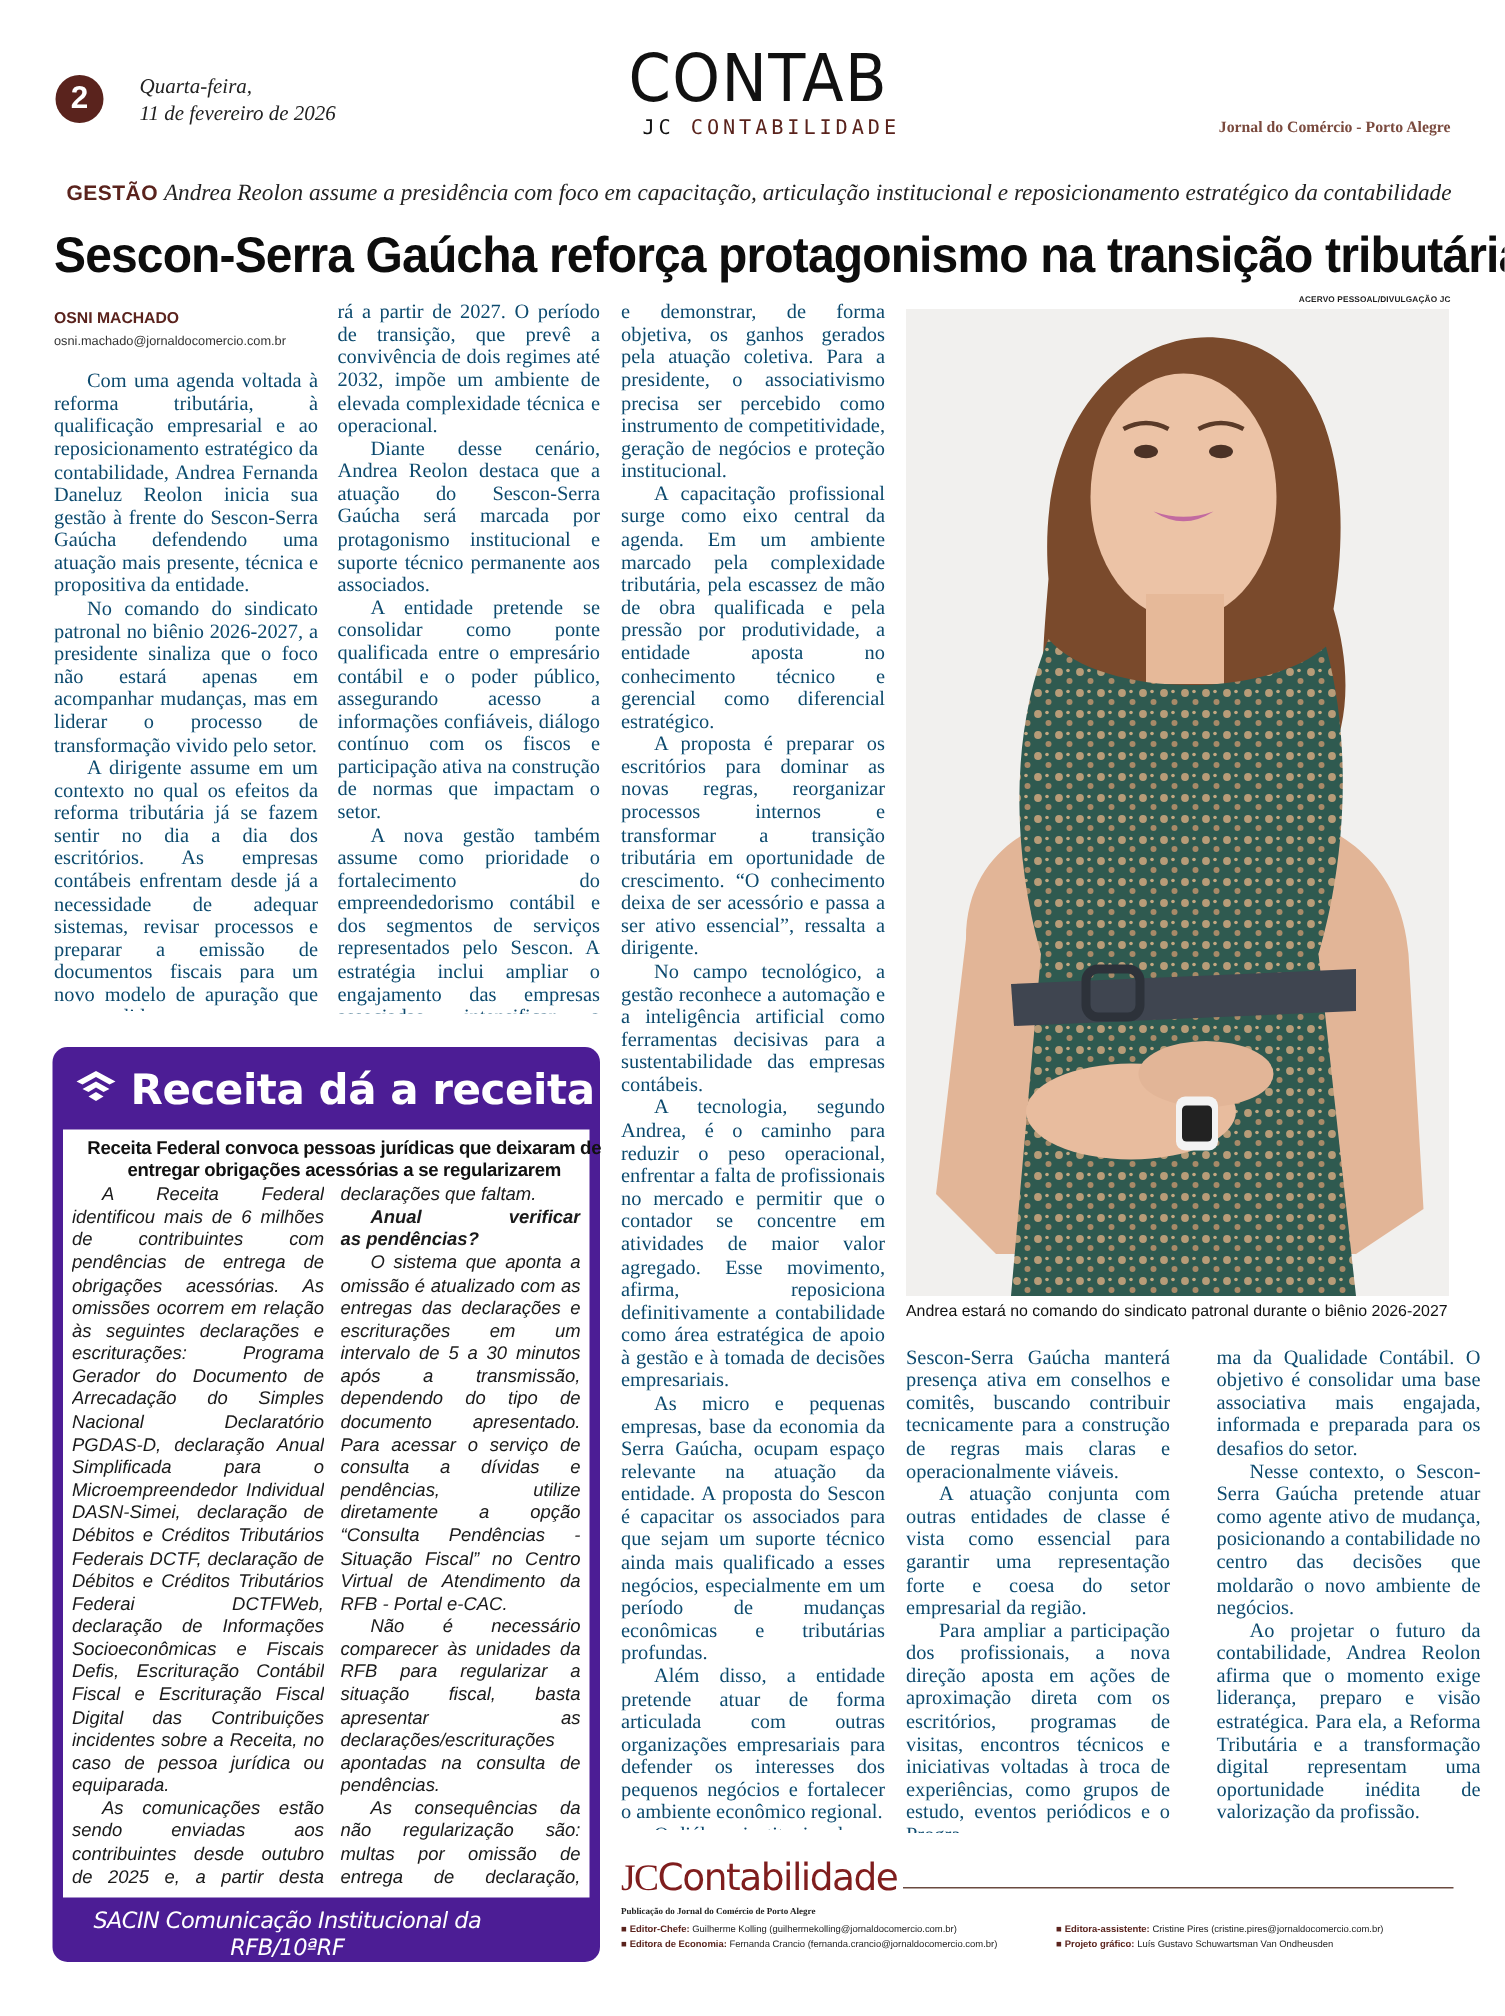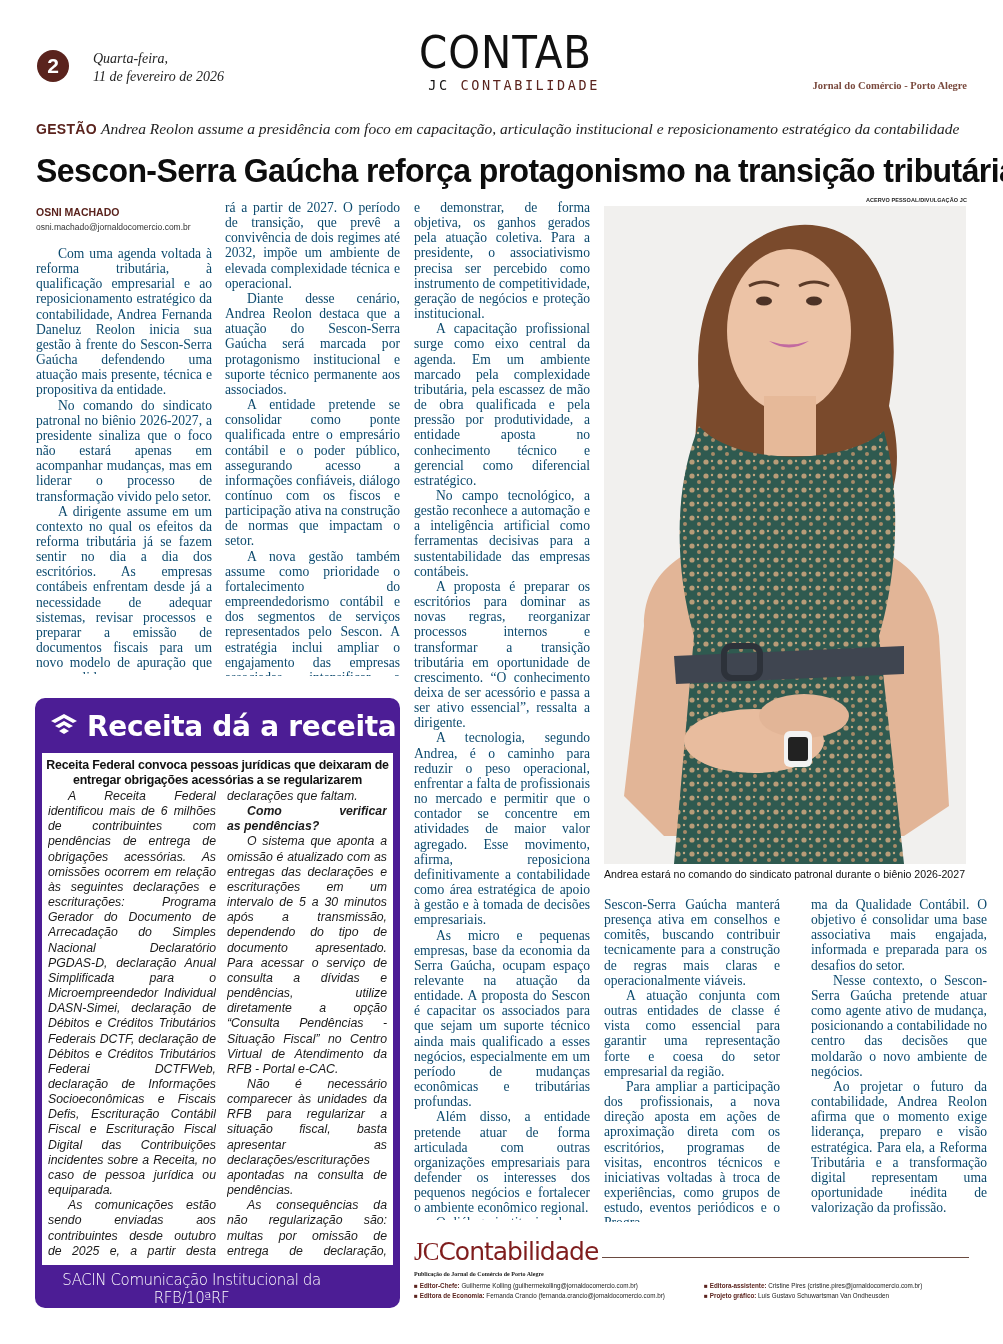--- a/index.html
+++ b/index.html
@@ -27,21 +27,21 @@
     font-family: "DejaVu Sans Mono", monospace; font-size: 13.5px; letter-spacing: 2.6px;
     line-height: 16px; color: #5a231d; margin-top: 1px;
   }
   .masthead .sub .jc { color: #111; }
   .paper-name {
     right: 36px; top: 80px; font-family: "Liberation Serif", serif; font-size: 10.5px;
     color: #7a4a3e; font-weight: bold;
   }
 
   
-  .kicker { left: 36px; top: 120px; width: 940px; white-space: nowrap; font-size: 14.5px; }
+  .kicker { left: 36px; top: 120px; width: 940px; white-space: nowrap; font-size: 14.5px; text-align: center; }
   .kicker .tag { font-family: "Liberation Sans", sans-serif; font-weight: bold; color: #5a231d; font-size: 14px; letter-spacing: 0.3px; }
   .kicker .deck { font-family: "Liberation Serif", serif; font-style: italic; color: #222; font-size: 15.5px; margin-left: 4px; }
   .headline {
     left: 36px; top: 151px; width: 940px; font-family: "Liberation Sans", sans-serif;
     font-weight: bold; font-size: 33.5px; letter-spacing: -0.6px; line-height: 40px; color: #0d0d0d;
     white-space: nowrap; transform: scaleX(0.955); transform-origin: left center;
   }
 
   
   .byline-name { left: 36px; top: 206px; font-family: "Liberation Sans", sans-serif; font-weight: bold; font-size: 10.5px; color: #5a231d; }
@@ -66,36 +66,36 @@
   .caption { left: 604px; top: 868px; width: 370px; font-family: "Liberation Sans", sans-serif; font-size: 10.6px; color: #111; white-space: nowrap; }
 
   
   .box { left: 35px; top: 698px; width: 365px; height: 610px; background: #4c1d95; border-radius: 10px; }
   .box-title {
     position: absolute; left: 14px; top: 8px; height: 40px; display: flex; align-items: center; gap: 8px;
   }
   .box-title .txt { font-family: "DejaVu Sans", sans-serif; font-weight: bold; font-size: 28px; color: #fff; letter-spacing: -0.3px; }
   .box-inner { position: absolute; left: 7px; top: 55px; width: 351px; height: 512px; background: #fff; }
   .box-head {
-    position: absolute; left: 0; top: 5px; width: 351px; text-align: center;
+    position: absolute; left: 12px; top: 5px; width: 351px; text-align: center;
     font-family: "Liberation Sans", sans-serif; font-weight: bold; font-size: 12.4px; line-height: 15px; color: #111; letter-spacing: -0.2px;
   }
   .bcol {
     position: absolute; font-family: "Liberation Sans", sans-serif; font-size: 12.3px; line-height: 15.15px;
     text-align: justify; color: #1a1a1a; overflow: hidden; font-style: italic;
   }
   .bcol p { text-indent: 20px; }
   .bcol p.cont { text-indent: 0; }
   .bcol h4 { font-weight: bold; font-size: 12.3px; text-indent: 20px; text-align-last: justify; }
   .bcol h4 + h4, .bcol h4.l2 { text-indent: 0; text-align-last: left; }
   .bcol1 { left: 6px; top: 36px; width: 168px; height: 470px; }
   .bcol2 { left: 185px; top: 36px; width: 160px; height: 470px; }
   .box-footer {
     position: absolute; left: 0; top: 573px; width: 313px; text-align: center;
-    font-family: "DejaVu Sans", sans-serif; font-size: 15px; font-weight: 300; color: #fff; letter-spacing: -0.4px;
+    font-family: "DejaVu Sans", sans-serif; font-size: 15px; font-weight: 300; color: #fff; letter-spacing: -0.4px; font-style: italic;
   }
 
   
   .colophon { left: 414px; top: 1238px; width: 555px; }
   .colophon .logo-row { display: flex; align-items: flex-end; }
   .colophon .logo { font-family: "DejaVu Sans", sans-serif; font-size: 25px; color: #7f1d1d; letter-spacing: -1px; line-height: 28px; }
   .colophon .logo .jc { font-family: "Liberation Serif", serif; }
   .colophon .rule { flex: 1; height: 1px; background: #6a4a40; margin-left: 4px; margin-bottom: 8px; }
   .colophon .pub { font-family: "Liberation Serif", serif; font-size: 6px; font-weight: bold; color: #222; margin-top: 5px; }
   .colophon .credits { display: grid; grid-template-columns: 290px 265px; margin-top: 5px; row-gap: 3px; }
@@ -134,22 +134,22 @@
 <div class="abs col col2">
   <p class="cont">rá a partir de 2027. O período de transição, que prevê a convivência de dois regimes até 2032, impõe um ambiente de elevada complexidade técnica e operacional.</p>
   <p>Diante desse cenário, Andrea Reolon destaca que a atuação do Sescon-Serra Gaúcha será marcada por protagonismo institucional e suporte técnico permanente aos associados.</p>
   <p>A entidade pretende se consolidar como ponte qualificada entre o empresário contábil e o poder público, assegurando acesso a informações confiáveis, diálogo contínuo com os fiscos e participação ativa na construção de normas que impactam o setor.</p>
   <p>A nova gestão também assume como prioridade o fortalecimento do empreendedorismo contábil e dos segmentos de serviços representados pelo Sescon. A estratégia inclui ampliar o engajamento das empresas associadas, intensificar a comunicação institucional</p>
 </div>
 
 <div class="abs col col3">
   <p class="cont">e demonstrar, de forma objetiva, os ganhos gerados pela atuação coletiva. Para a presidente, o associativismo precisa ser percebido como instrumento de competitividade, geração de negócios e proteção institucional.</p>
   <p>A capacitação profissional surge como eixo central da agenda. Em um ambiente marcado pela complexidade tributária, pela escassez de mão de obra qualificada e pela pressão por produtividade, a entidade aposta no conhecimento técnico e gerencial como diferencial estratégico.</p>
+  <p>A proposta é preparar os escritórios para dominar as novas regras, reorganizar processos internos e transformar a transição tributária em oportunidade de crescimento. “O conhecimento deixa de ser acessório e passa a ser ativo essencial”, ressalta a dirigente.</p>
   <p>No campo tecnológico, a gestão reconhece a automação e a inteligência artificial como ferramentas decisivas para a sustentabilidade das empresas contábeis.</p>
-  <p>A proposta é preparar os escritórios para dominar as novas regras, reorganizar processos internos e transformar a transição tributária em oportunidade de crescimento. “O conhecimento deixa de ser acessório e passa a ser ativo essencial”, ressalta a dirigente.</p>
   <p>A tecnologia, segundo Andrea, é o caminho para reduzir o peso operacional, enfrentar a falta de profissionais no mercado e permitir que o contador se concentre em atividades de maior valor agregado. Esse movimento, afirma, reposiciona definitivamente a contabilidade como área estratégica de apoio à gestão e à tomada de decisões empresariais.</p>
   <p>As micro e pequenas empresas, base da economia da Serra Gaúcha, ocupam espaço relevante na atuação da entidade. A proposta do Sescon é capacitar os associados para que sejam um suporte técnico ainda mais qualificado a esses negócios, especialmente em um período de mudanças econômicas e tributárias profundas.</p>
   <p>Além disso, a entidade pretende atuar de forma articulada com outras organizações empresariais para defender os interesses dos pequenos negócios e fortalecer o ambiente econômico regional.</p>
   <p>O diálogo institucional com os governos municipal, estadual e federal será intensificado ao longo da gestão. O</p>
 </div>
 
 <div class="abs photo-credit">ACERVO PESSOAL/DIVULGAÇÃO JC</div>
 <div class="abs photo">
   <svg width="362" height="658" viewBox="0 0 362 658">
     <defs>
@@ -215,21 +215,21 @@
     <span class="txt">Receita dá a receita</span>
   </div>
   <div class="box-inner">
     <div class="box-head">Receita Federal convoca pessoas jurídicas que deixaram de entregar obrigações acessórias a se regularizarem</div>
     <div class="bcol bcol1">
       <p>A Receita Federal identificou mais de 6 milhões de contribuintes com pendências de entrega de obrigações acessórias. As omissões ocorrem em relação às seguintes declarações e escriturações: Programa Gerador do Documento de Arrecadação do Simples Nacional Declaratório PGDAS-D, declaração Anual Simplificada para o Microempreendedor Individual DASN-Simei, declaração de Débitos e Créditos Tributários Federais DCTF, declaração de Débitos e Créditos Tributários Federai DCTFWeb, declaração de Informações Socioeconômicas e Fiscais Defis, Escrituração Contábil Fiscal e Escrituração Fiscal Digital das Contribuições incidentes sobre a Receita, no caso de pessoa jurídica ou equiparada.</p>
       <p>As comunicações estão sendo enviadas aos contribuintes desde outubro de 2025 e, a partir desta informação, a Receita disponibiliza mais 30 dias para os contribuintes omissos enviarem as</p>
     </div>
     <div class="bcol bcol2">
       <p class="cont">declarações que faltam.</p>
-      <h4>Como verificar</h4>
+      <h4>Anual verificar</h4>
       <h4 class="l2">as pendências?</h4>
       <p>O sistema que aponta a omissão é atualizado com as entregas das declarações e escriturações em um intervalo de 5 a 30 minutos após a transmissão, dependendo do tipo de documento apresentado. Para acessar o serviço de consulta a dívidas e pendências, utilize diretamente a opção “Consulta Pendências - Situação Fiscal” no Centro Virtual de Atendimento da RFB - Portal e-CAC.</p>
       <p>Não é necessário comparecer às unidades da RFB para regularizar a situação fiscal, basta apresentar as declarações/escriturações apontadas na consulta de pendências.</p>
       <p>As consequências da não regularização são: multas por omissão de entrega de declaração, Inaptidão da inscrição no CNPJ por meio da declaração de inaptidão, arbitramento do lucro, no caso de optante pelo lucro real.</p>
     </div>
   </div>
   <div class="box-footer">SACIN Comunicação Institucional da RFB/10ªRF</div>
 </div>
 
 <div class="abs colophon">

